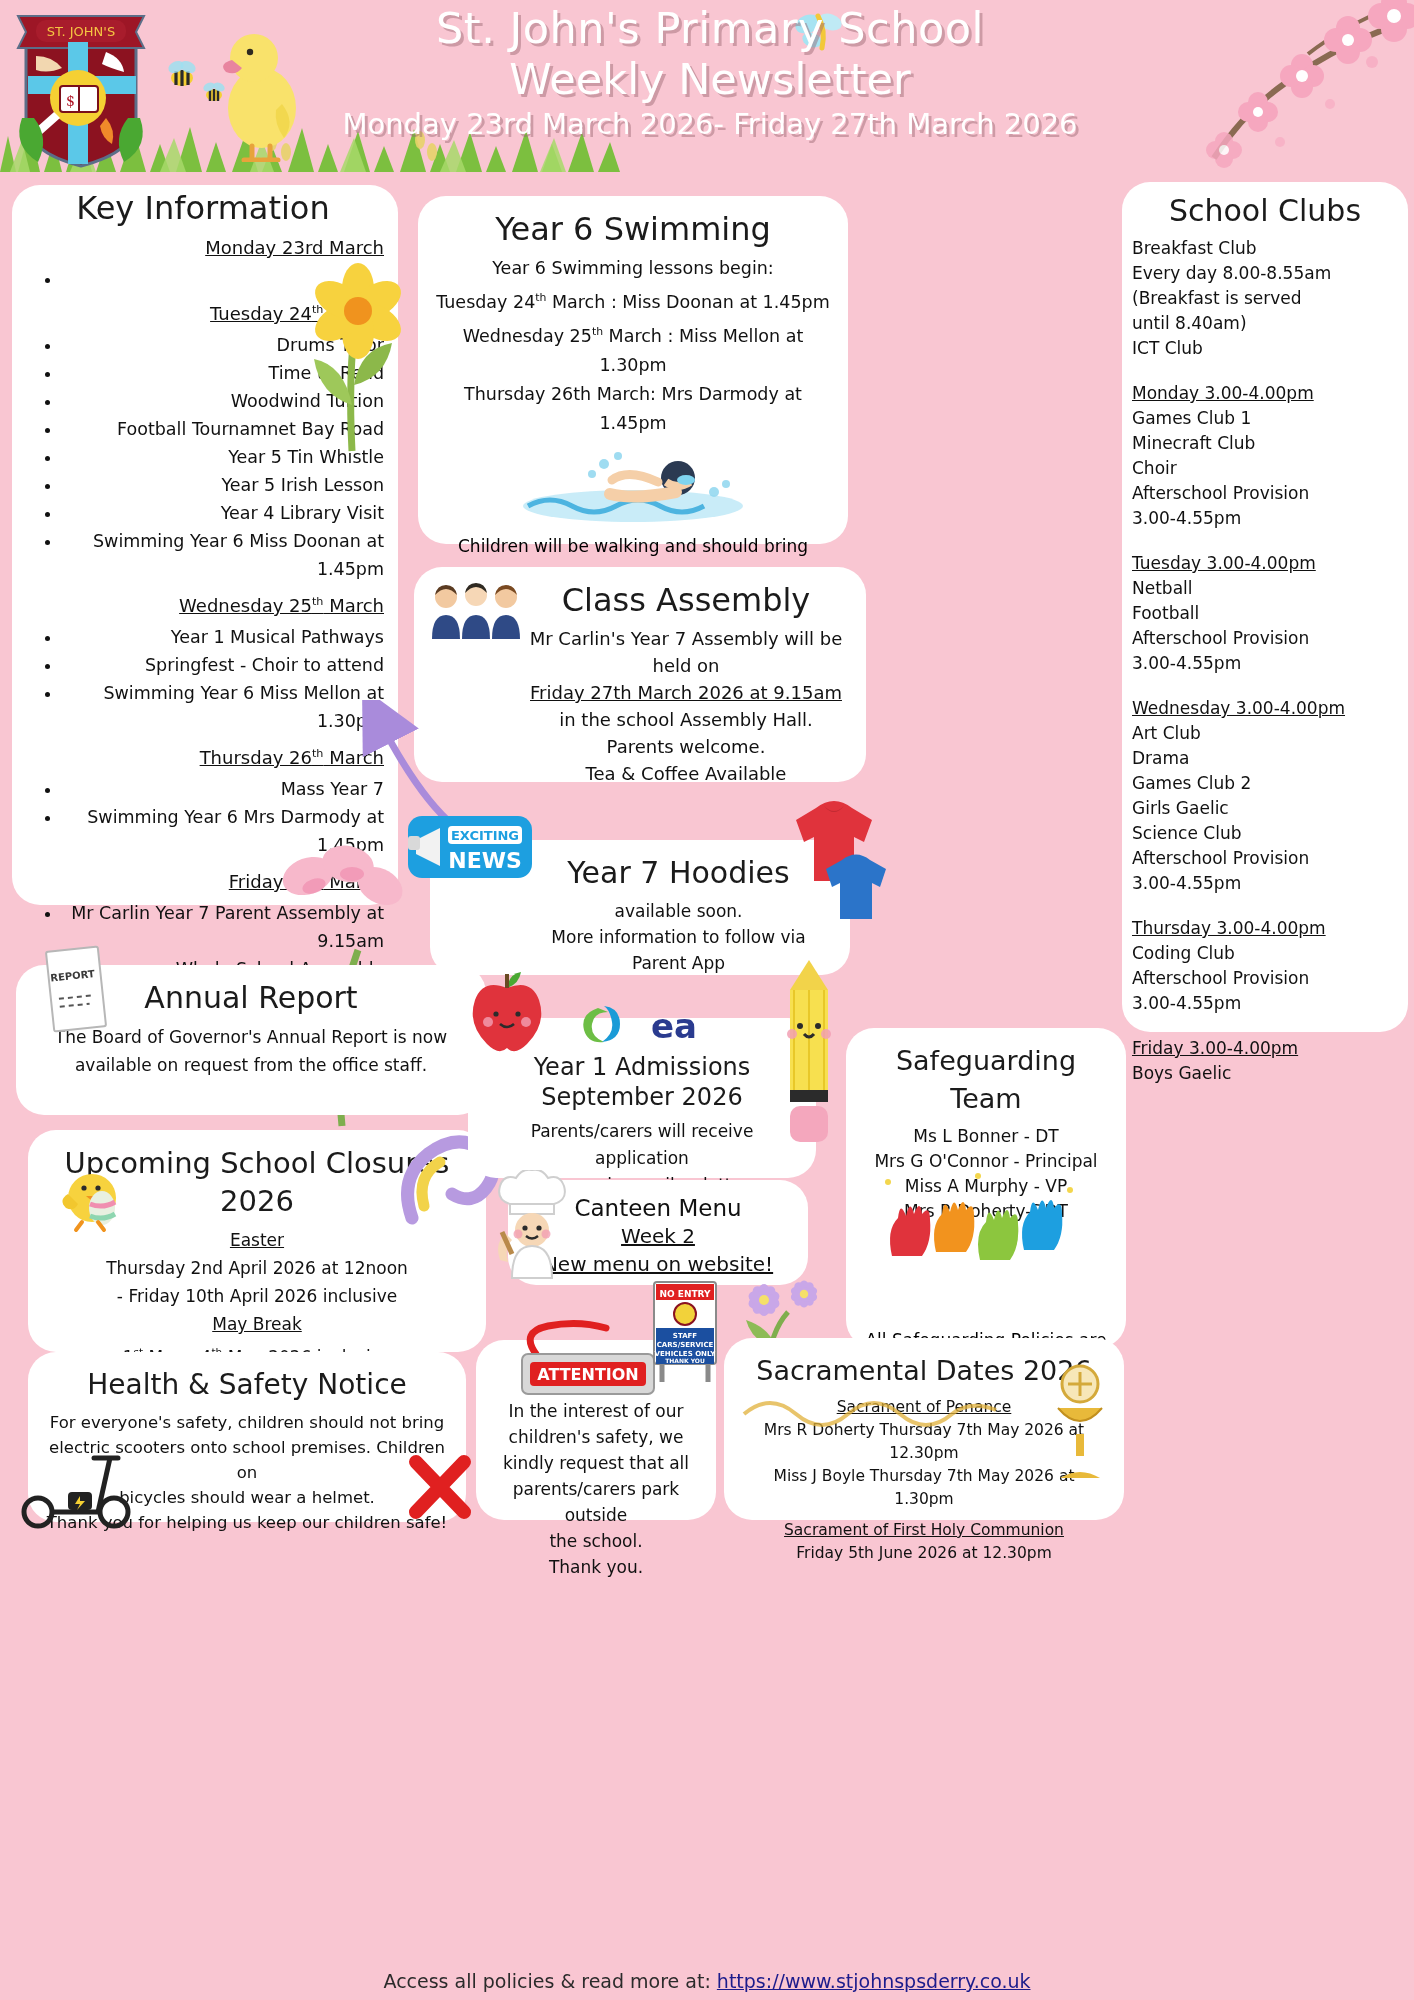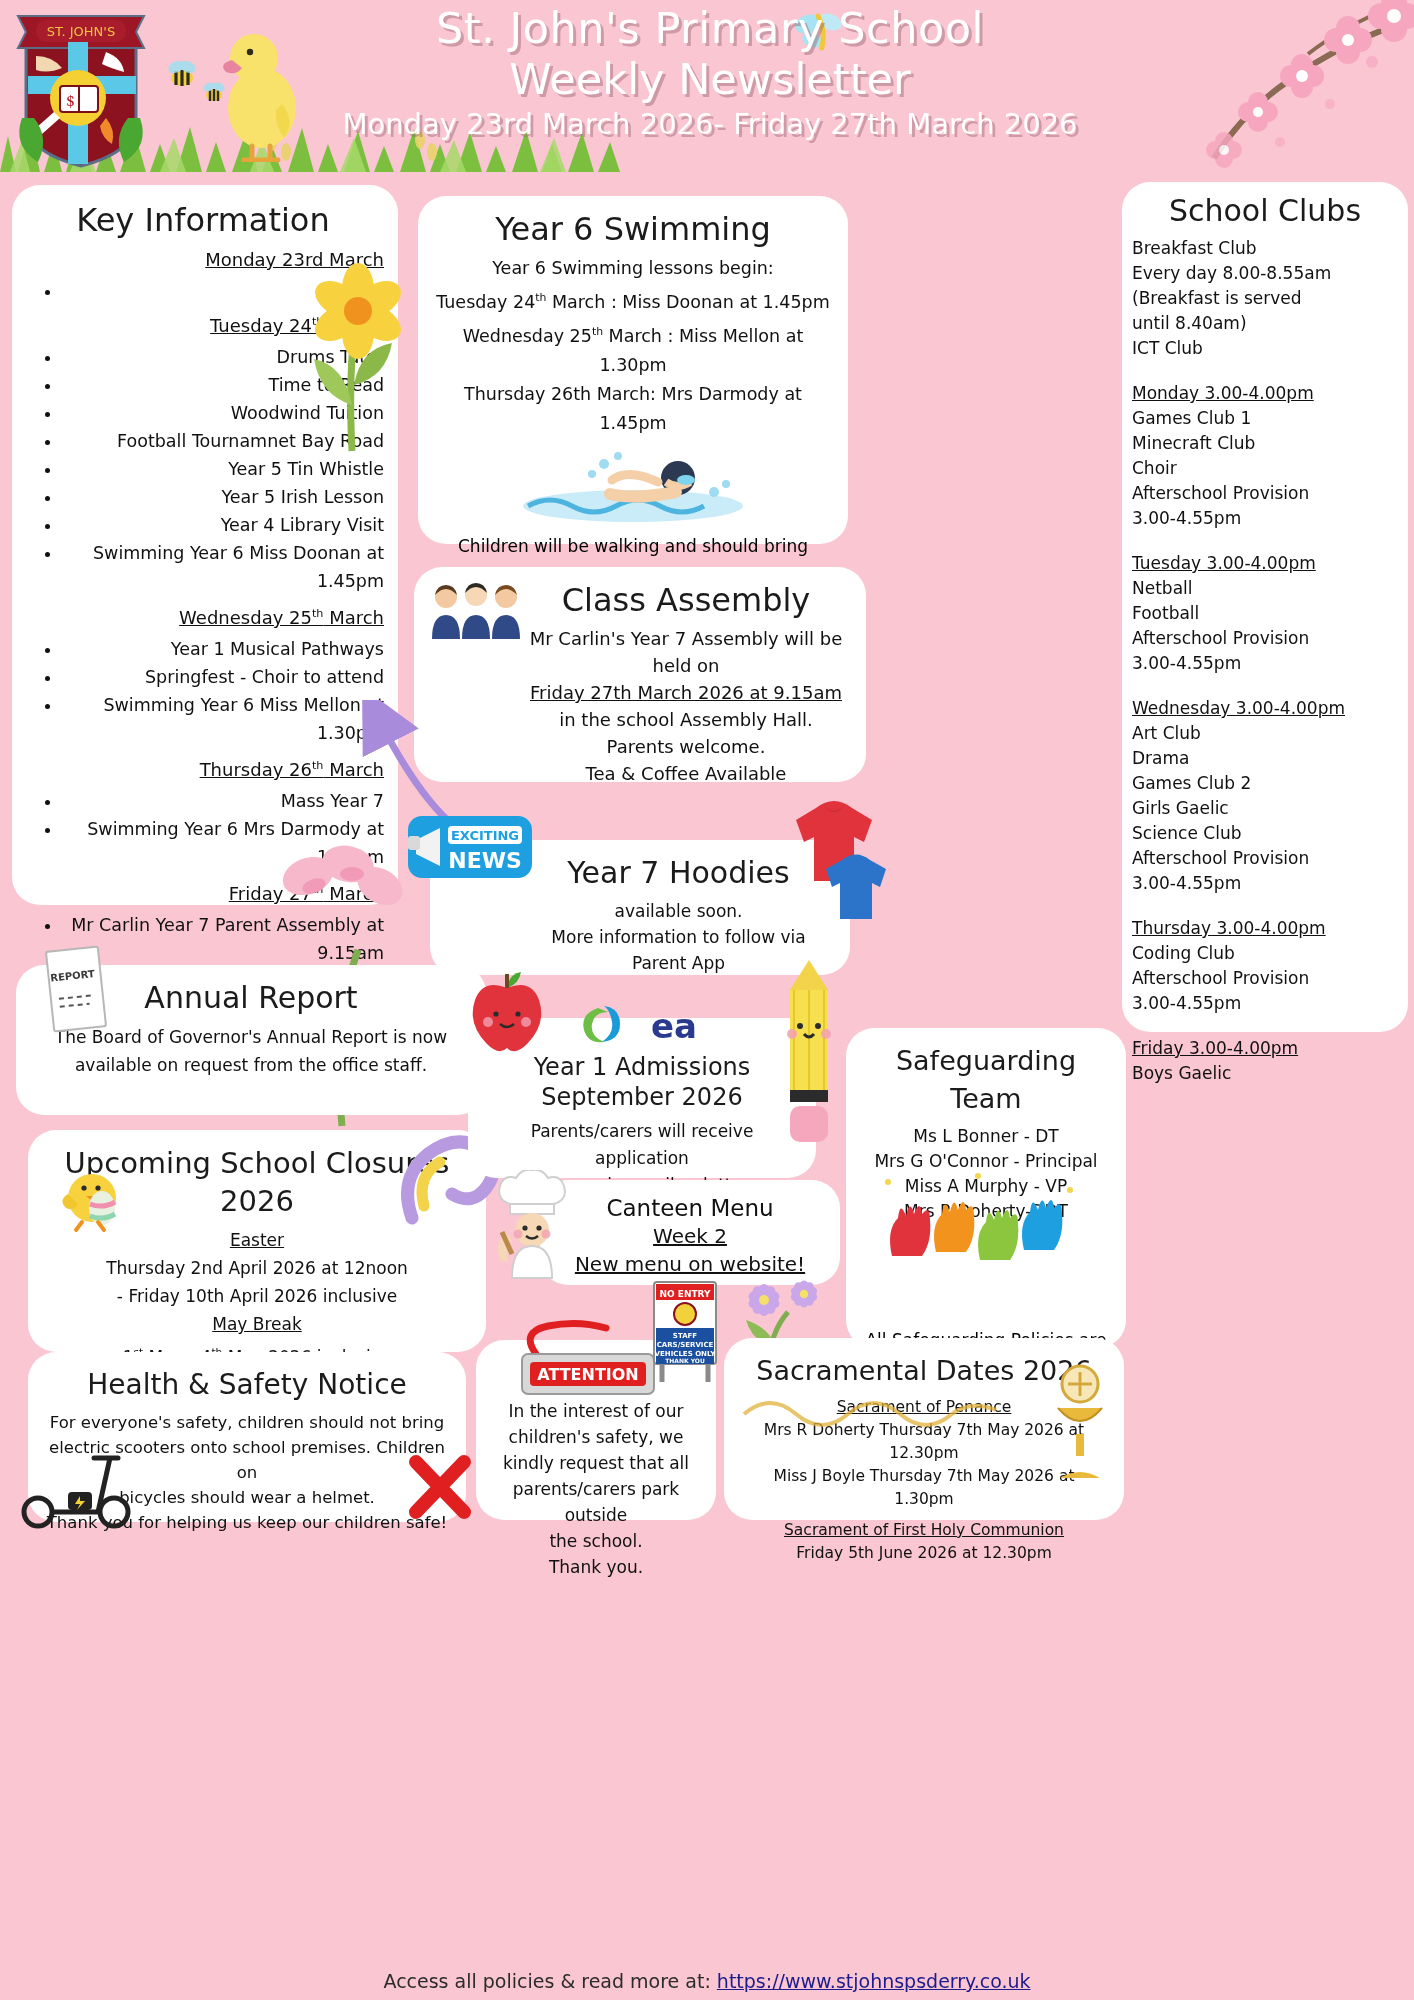--- a/index.html
+++ b/index.html
@@ -49,30 +49,30 @@
   .card .body { font-size:17.5px; line-height:27px; color:#111;text-align:right; }
 
   ul.keylist { list-style:disc; margin:2px 0 4px 0; padding-left:40px; }
   ul.keylist li { font-size:17.5px; line-height:28px; }
   .daylabel { text-decoration:underline; font-size:18px; line-height:30px; margin-top:2px; }
   sup { font-size:.62em; vertical-align:super; }
 
   .u { text-decoration:underline; }
 
   
-  #card-key       { left:12px;  top:185px;  width:386px; height:720px; padding:16px 14px 10px 10px; }
+  #card-key       { left:12px;  top:185px;  width:386px; height:720px; padding:4px 14px 10px 10px; }
   #card-swim      { left:418px; top:196px;  width:430px; height:348px; }
   #card-assembly  { left:414px; top:567px;  width:452px; height:215px; }
   #card-hoodies   { left:430px; top:840px;  width:420px; height:135px; }
   #card-clubs     { left:1122px;top:182px;  width:286px; height:850px; padding:10px 10px; }
   #card-report    { left:16px;  top:965px;  width:470px; height:150px; }
   #card-closures  { left:28px;  top:1130px; width:458px; height:222px; }
   #card-health    { left:28px;  top:1352px; width:438px; height:170px; }
   #card-admis     { left:468px; top:1018px; width:348px; height:160px; }
-  #card-canteen   { left:540px; top:1180px; width:300px; height:105px; }
+  #card-canteen   { left:508px; top:1180px; width:300px; height:105px; }
   #card-attention { left:476px; top:1340px; width:240px; height:180px; }
   #card-safe      { left:846px; top:1028px; width:280px; height:320px; }
   #card-sacra     { left:724px; top:1338px; width:400px; height:182px; }
 
   #card-clubs .body { font-size:17px; line-height:25px; text-align:left; }
   #card-clubs h2 { font-size:30px; }
   .club-head { text-decoration:underline; }
   .gap { height:20px; }
 
   #card-swim .body { text-align:center; font-size:17.5px; line-height:29px; }

